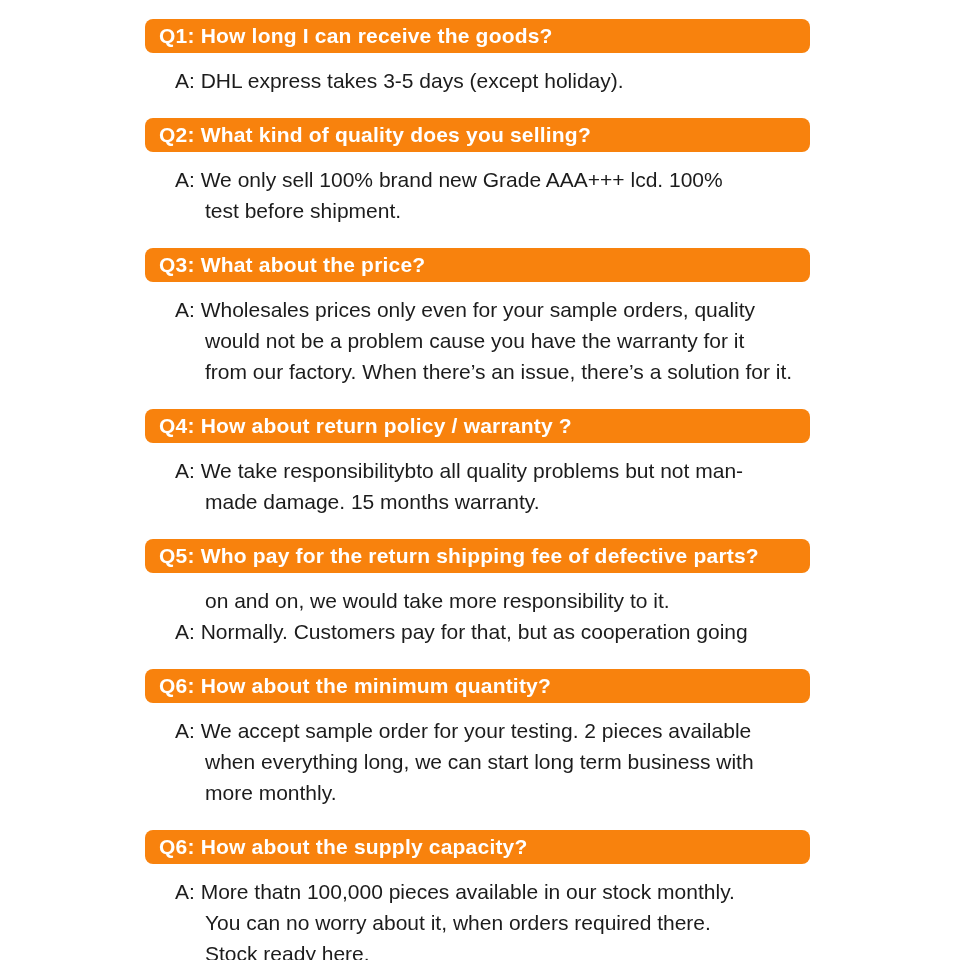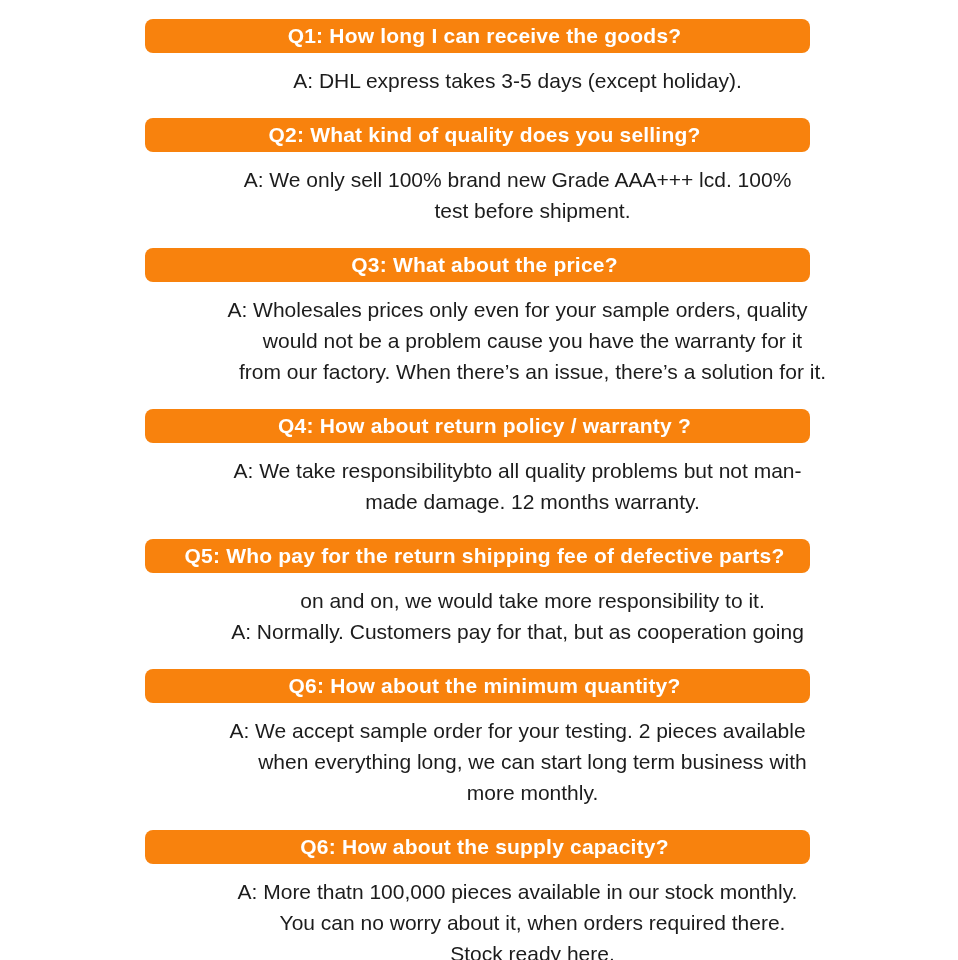--- a/index.html
+++ b/index.html
@@ -10,21 +10,20 @@
     font-family: "Liberation Sans", "DejaVu Sans", sans-serif;
     overflow: hidden;
   }
   .faq-list {
     padding-top: 19px;
     padding-left: 145px;
     width: 860px;
   }
   .faq-item {
     margin-bottom: 22px;
-    text-align: center;
   }
   .q-bar {
     width: 665px;
     height: 34px;
     background: var(--accent, #f8820d);
     border-radius: 8px;
     color: var(--qtext, #ffffff);
     font-size: 21px;
     font-weight: bold;
     line-height: 34px;
@@ -71,21 +70,21 @@
         <div class="line">A: Wholesales prices only even for your sample orders, quality</div>
         <div class="line cont">would not be a problem cause you have the warranty for it</div>
         <div class="line cont">from our factory. When there’s an issue, there’s a solution for it.</div>
       </div>
   </div>
 
   <div class="faq-item">
     <div class="q-bar">Q4: How about return policy / warranty ?</div>
     <div class="answer">
         <div class="line">A: We take responsibilitybto all quality problems but not man-</div>
-        <div class="line cont">made damage. 12 months warranty.</div>
+        <div class="line cont">made damage. 15 months warranty.</div>
       </div>
   </div>
 
   <div class="faq-item">
     <div class="q-bar">Q5: Who pay for the return shipping fee of defective parts?</div>
     <div class="answer">
         <div class="line cont">on and on, we would take more responsibility to it.</div>
         <div class="line">A: Normally. Customers pay for that, but as cooperation going</div>
       </div>
   </div>

